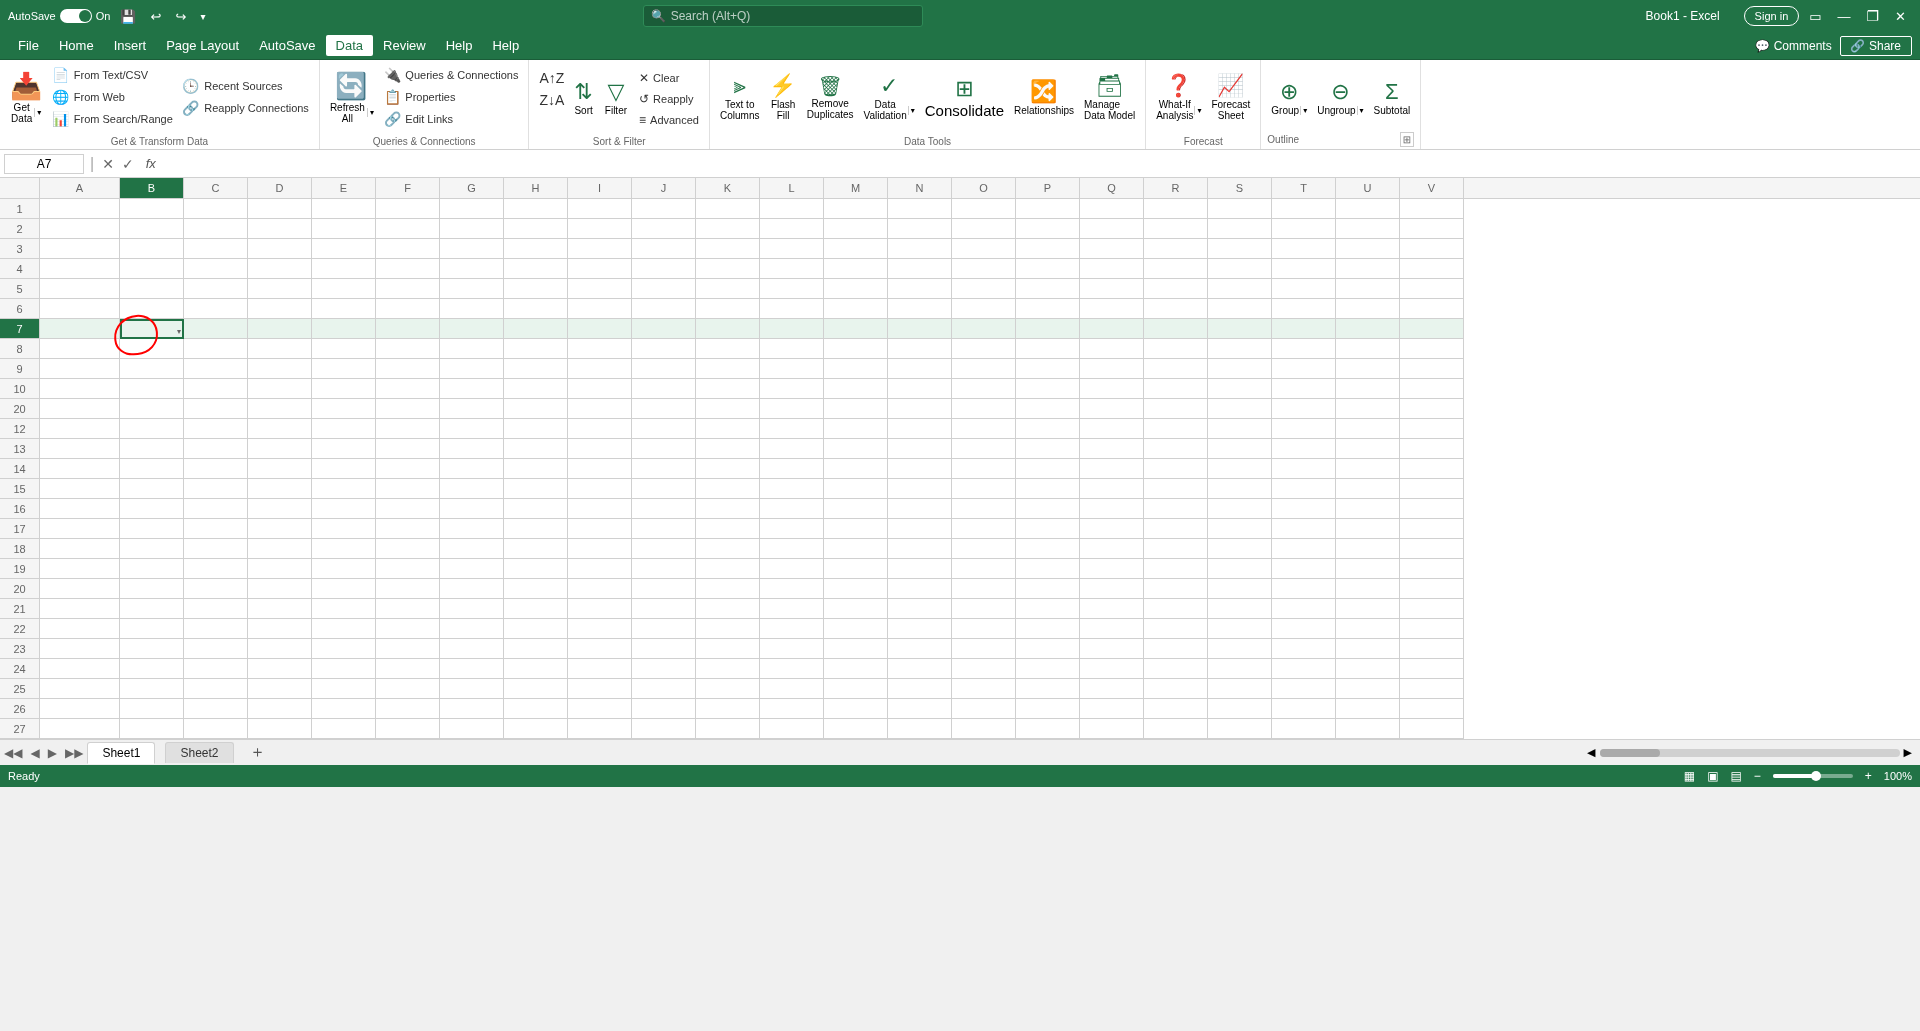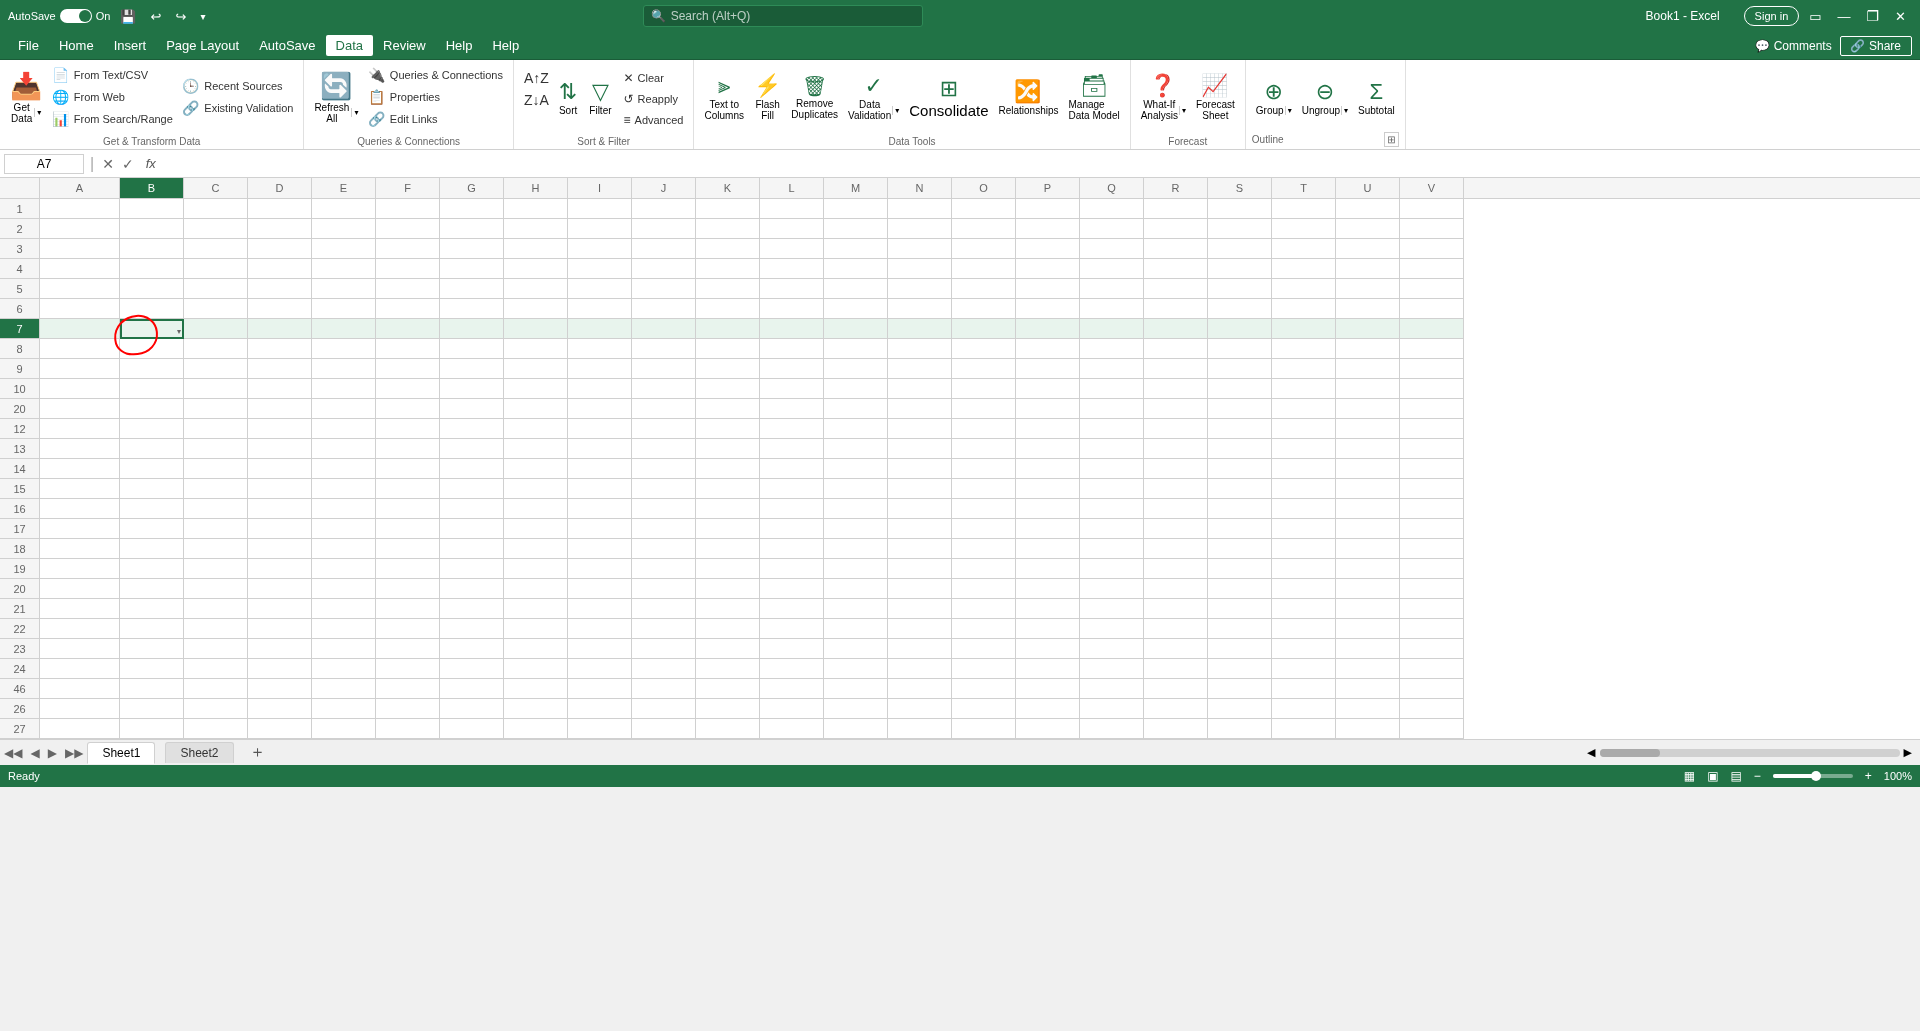--- a/index.html
+++ b/index.html
@@ -228,21 +228,21 @@
           <span>From Search/Range</span>
         </button>
       </div>
       <div style="display:flex;flex-direction:column;gap:2px;justify-content:center;height:66px;">
         <button class="ribbon-btn-small">
           <span style="font-size:14px;">🕒</span>
           <span>Recent Sources</span>
         </button>
         <button class="ribbon-btn-small">
           <span style="font-size:14px;">🔗</span>
-          <span>Existing Validation</span>
+          <span>Reapply Connections</span>
         </button>
       </div>
     </div>
     <div class="ribbon-group-label">Get &amp; Transform Data</div>
   </div>
 
   <div class="ribbon-group">
     <div class="ribbon-group-content">
       <div style="display:flex;flex-direction:column;align-items:center;cursor:pointer;padding:4px 4px;border-radius:2px;height:66px;justify-content:center;">
         <div style="font-size:26px;color:#217346;">🔄</div>
@@ -446,21 +446,21 @@
           <div class="row-num">15</div>
           <div class="row-num">16</div>
           <div class="row-num">17</div>
           <div class="row-num">18</div>
           <div class="row-num">19</div>
           <div class="row-num">20</div>
           <div class="row-num">21</div>
           <div class="row-num">22</div>
           <div class="row-num">23</div>
           <div class="row-num">24</div>
-          <div class="row-num">46</div>
+          <div class="row-num">25</div>
           <div class="row-num">26</div>
           <div class="row-num">27</div>
         </div>
       <div class="grid" id="grid">
           <div class="grid-row">
             <div class="cell c-A"></div>
             <div class="cell c-B"></div>
             <div class="cell c-C"></div>
             <div class="cell c-D"></div>
             <div class="cell c-E"></div>

